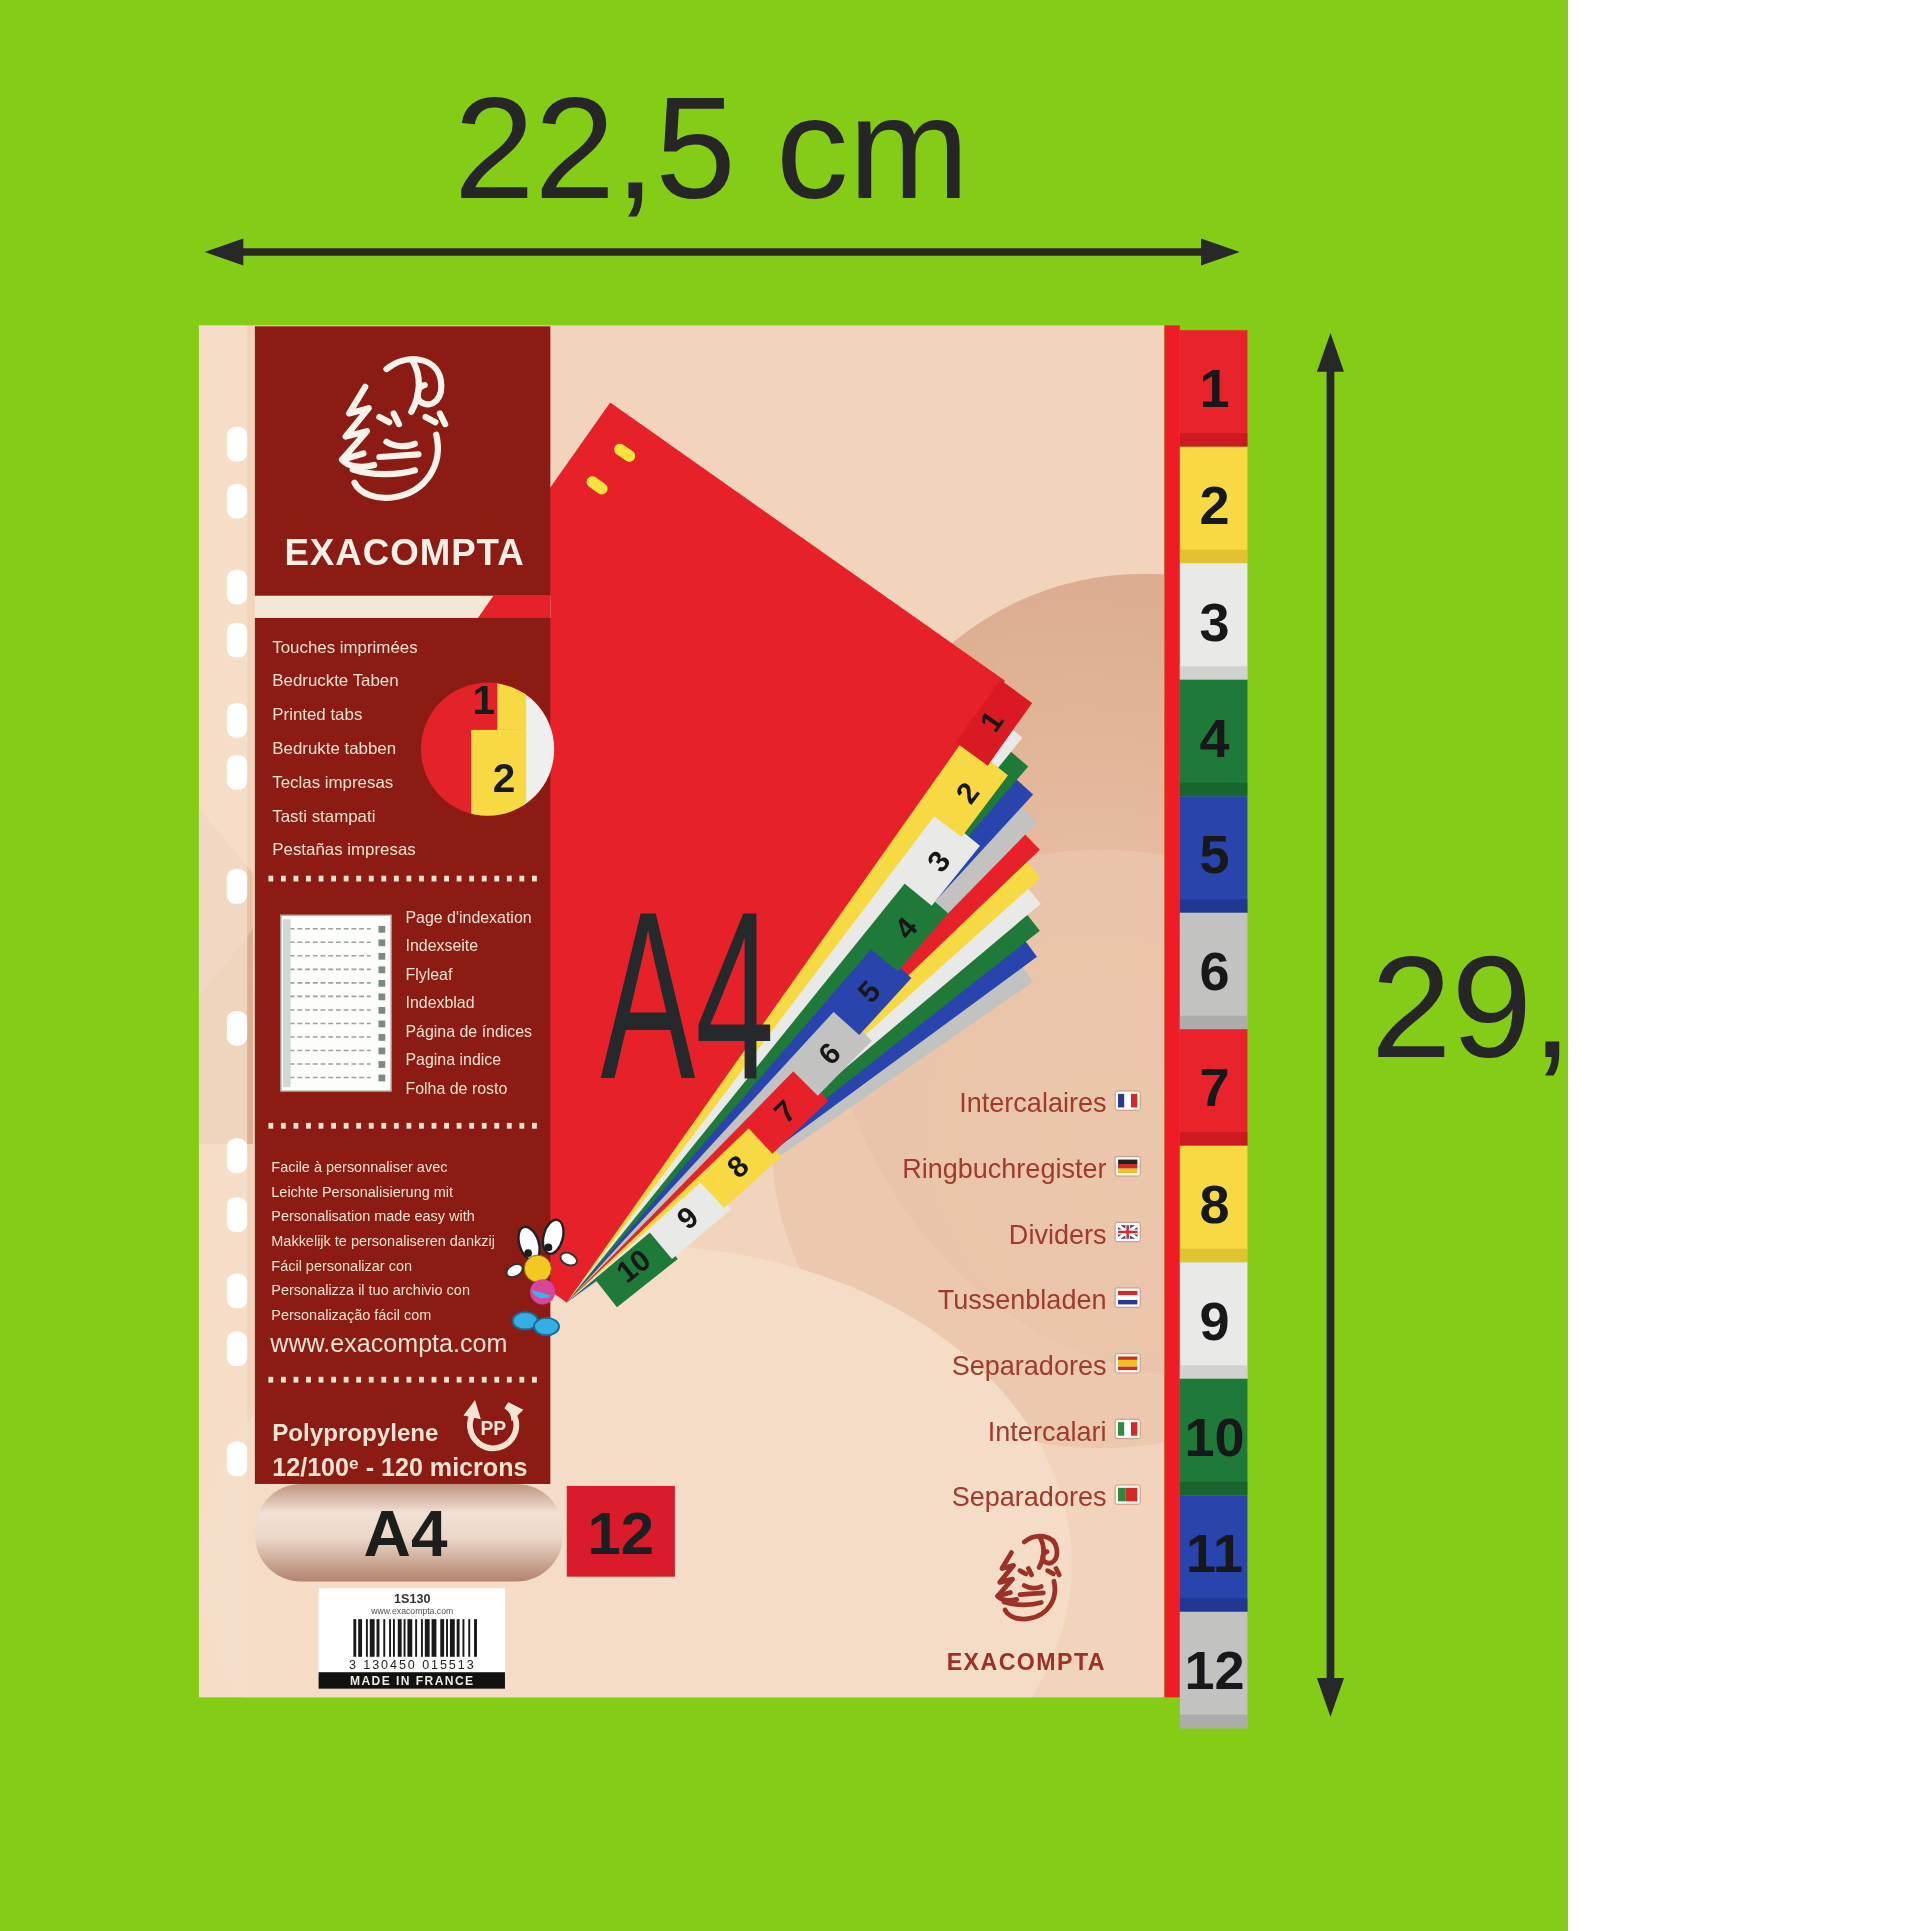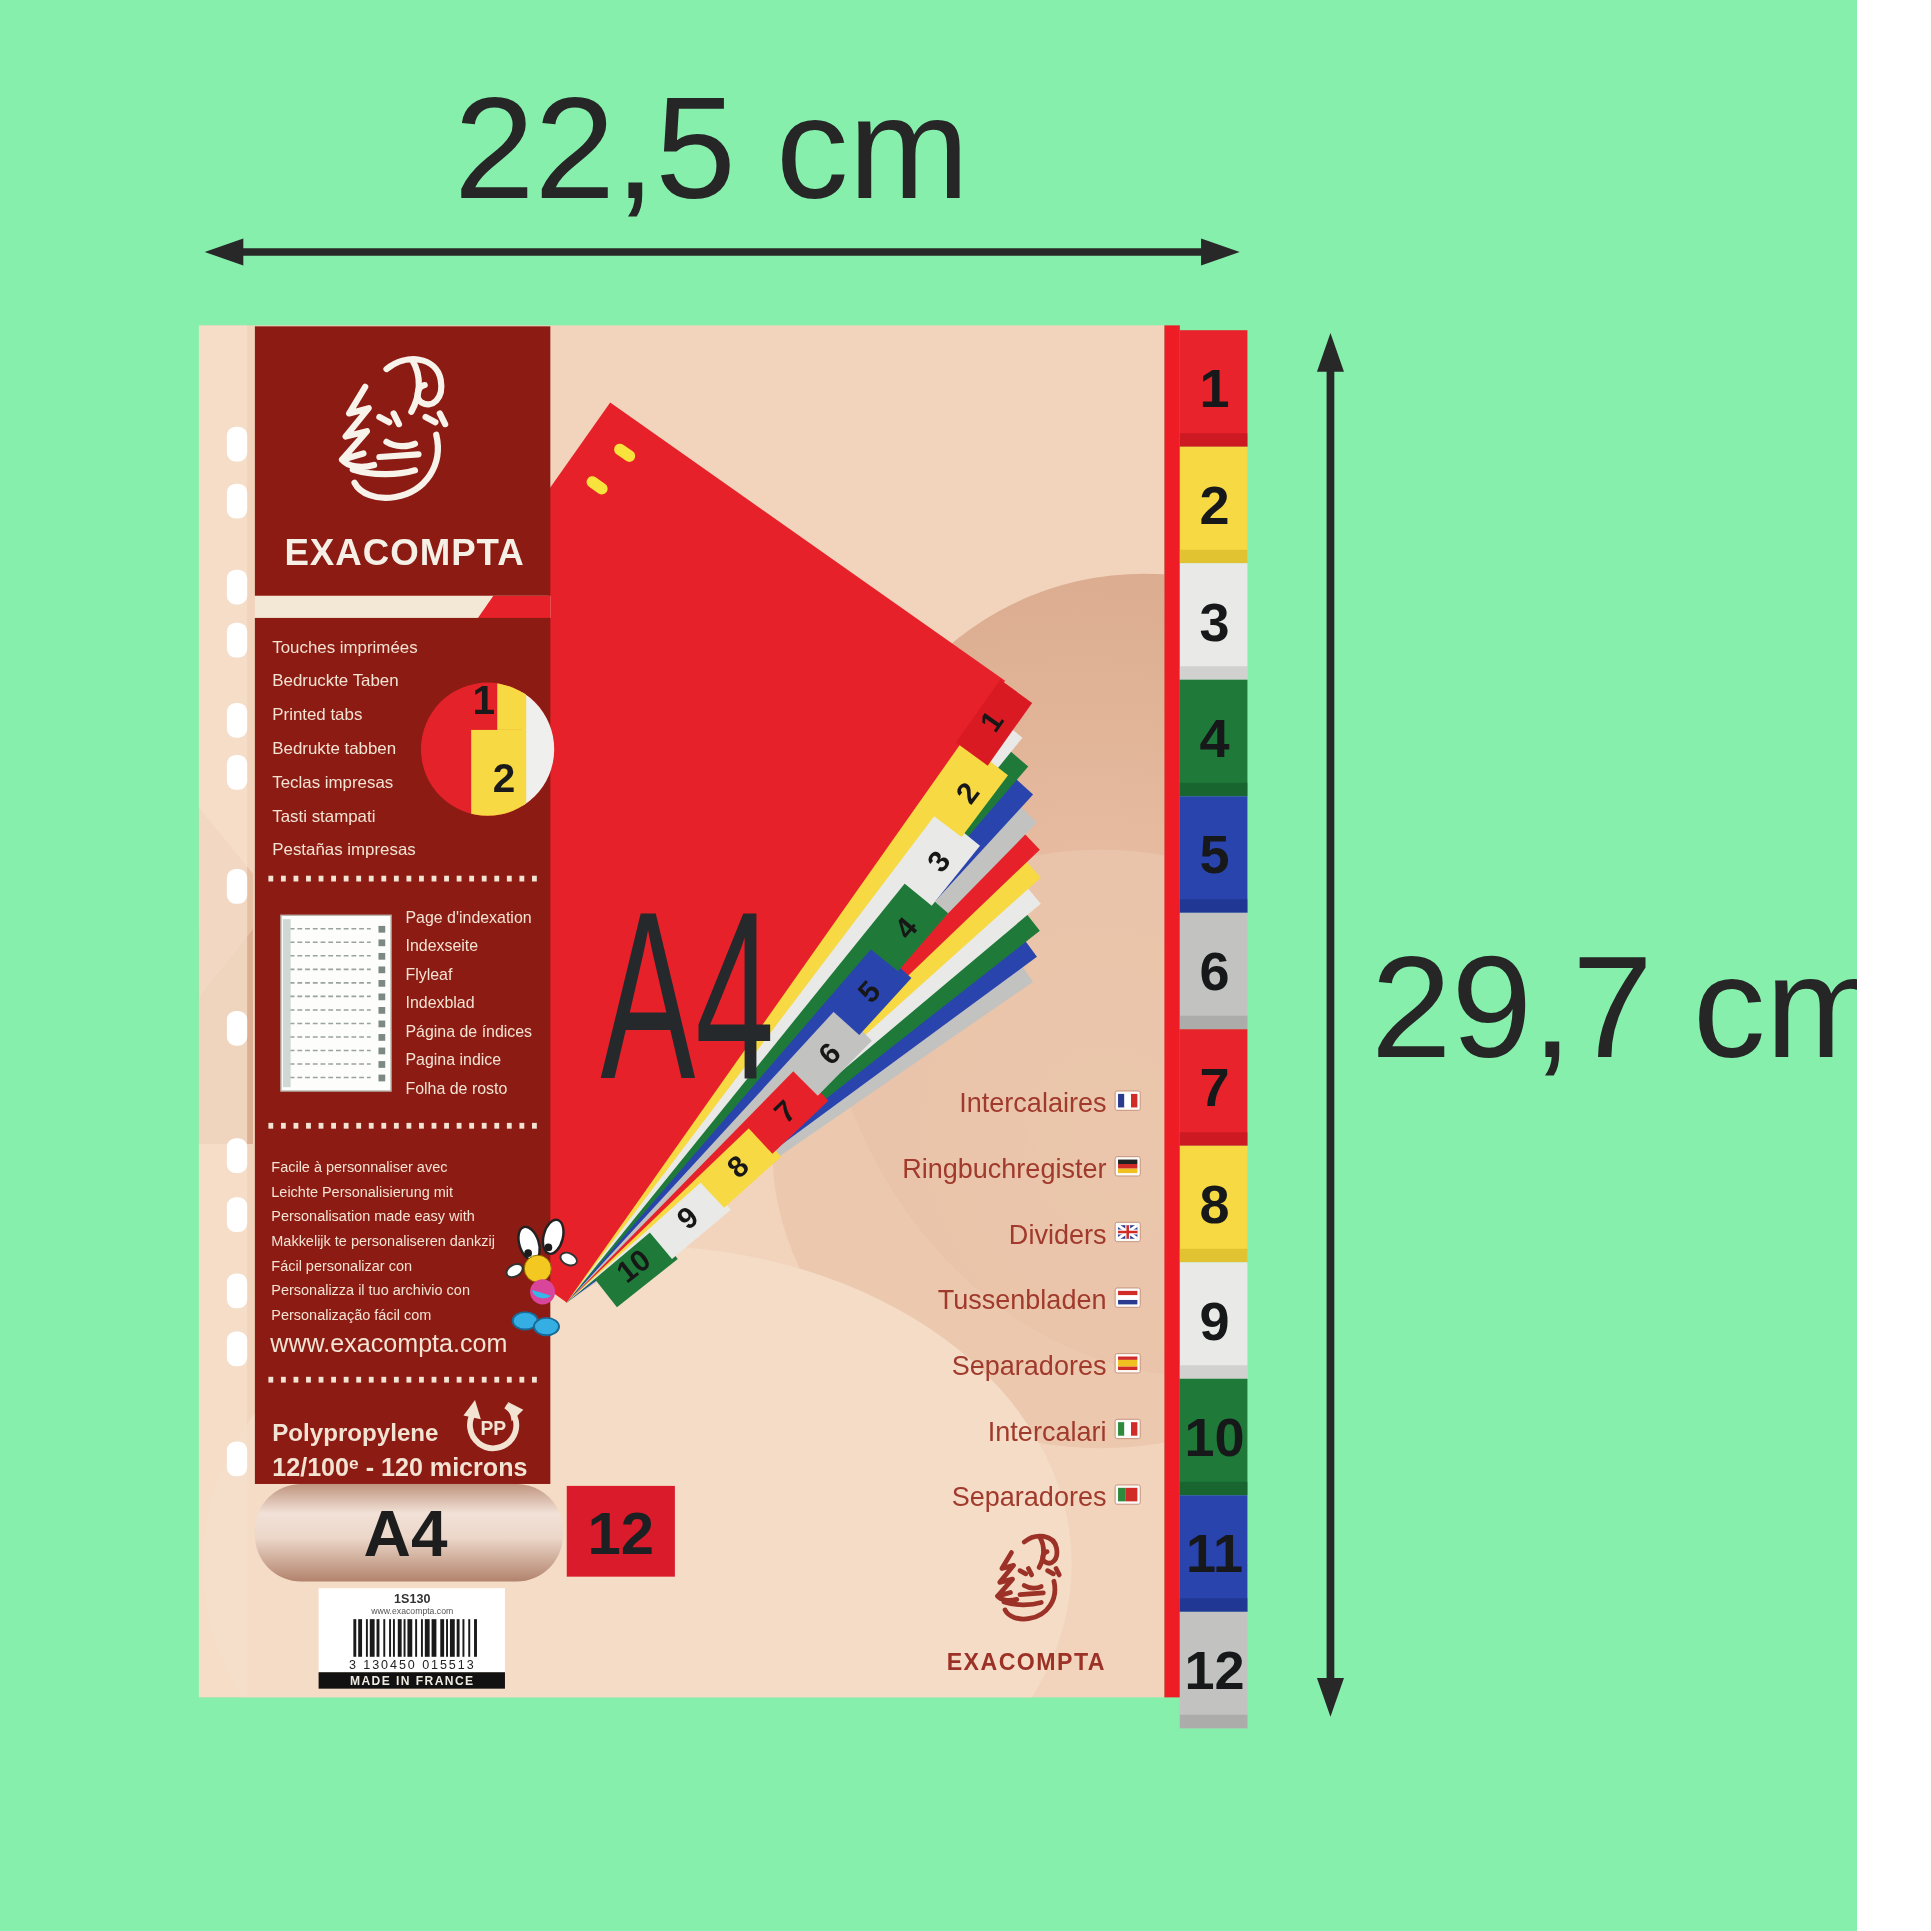--- a/index.html
+++ b/index.html
@@ -1,16 +1,16 @@
 <!DOCTYPE html>
 <html><head>
 <meta charset="utf-8">
 <style>
 html,body{margin:0;padding:0;background:#ffffff;}
-#page{position:relative;width:1857px;height:1931px;background:#86efac;overflow:hidden;
+#page{position:relative;width:1568px;height:1931px;background:#84cc16;overflow:hidden;
 font-family:"Liberation Sans", sans-serif;}
 </style>
 </head>
 <body>
 <div id="page">
 <svg width="1931" height="1931" viewBox="0 0 2000 2000">
 <defs>
 <radialGradient id="swirl" cx="35%" cy="68%" r="80%">
  <stop offset="0%" stop-color="#eec9ad"></stop>
  <stop offset="55%" stop-color="#e4b89c"></stop>

